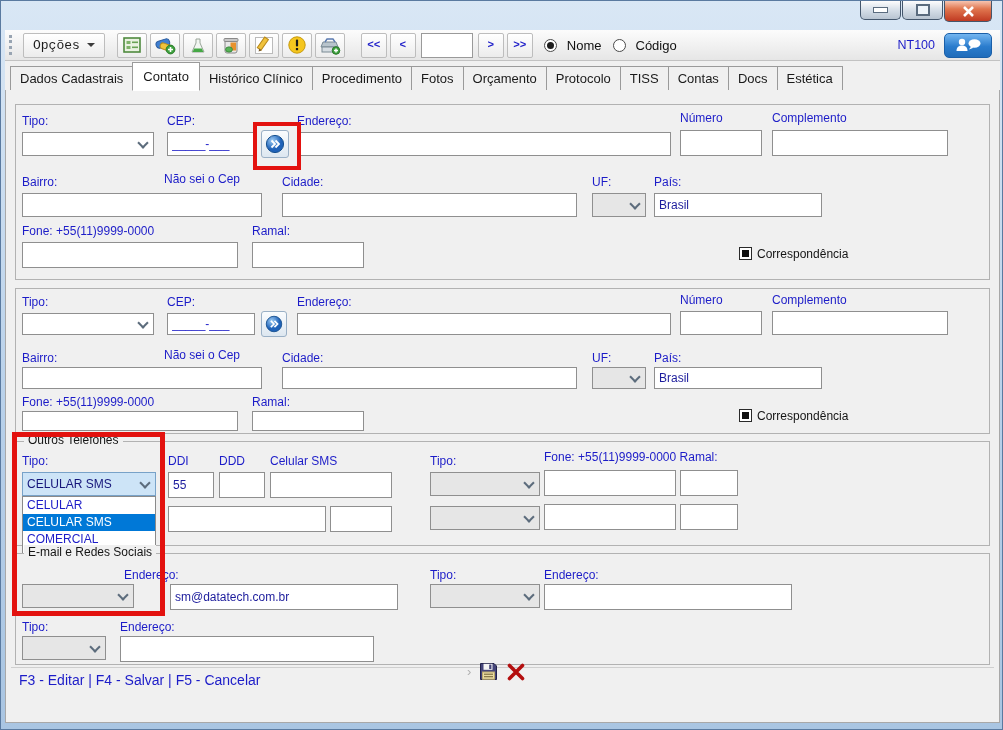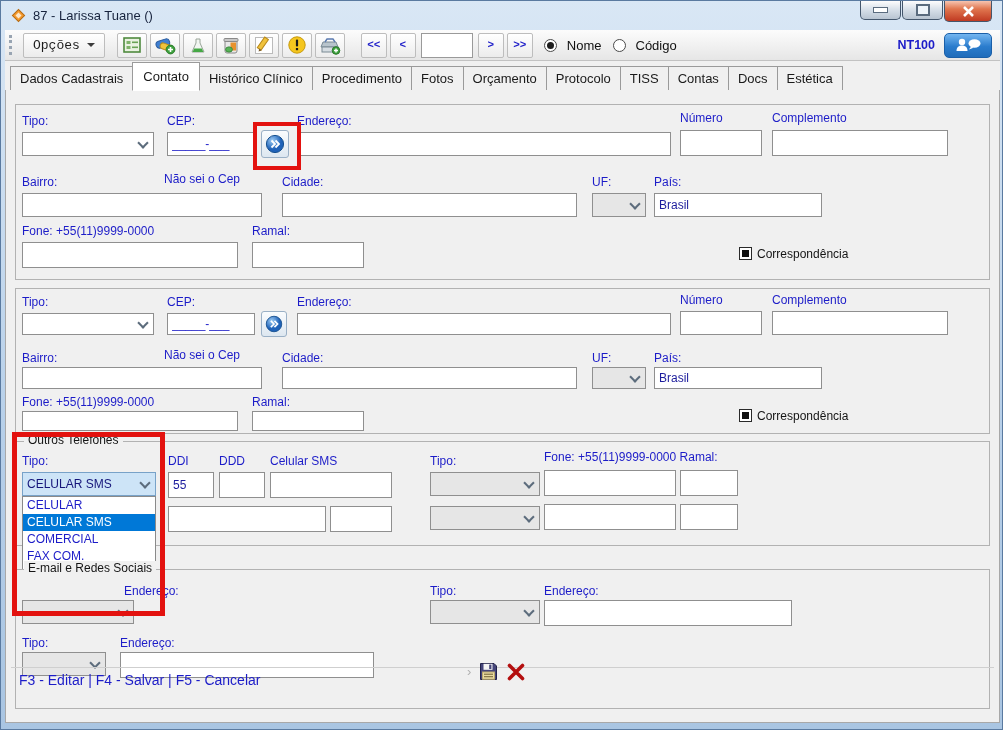--- a/index.html
+++ b/index.html
@@ -27,21 +27,21 @@
   .opts{padding:0 9px;font-size:13px;color:#1c1c1c;gap:7px;}
   .caret{width:0;height:0;border-left:4px solid transparent;border-right:4px solid transparent;border-top:4px solid #3c3c3c;}
   .ibtn{width:30px;}
   .navbtn{width:26px;font-size:11px;font-weight:bold;color:#1c1cc8;}
   .navinput{width:46px;height:21px;border:1px solid #9a9a9a;background:#fff;margin:0 2px;}
   .radio-wrap{display:flex;align-items:center;gap:10px;margin-left:8px;cursor:pointer;}
   .radio{width:13px;height:13px;border-radius:50%;border:1px solid #4a4a4a;background:#fff;position:relative;box-sizing:border-box;}
   .radio.on::after{content:"";position:absolute;left:2px;top:2px;right:2px;bottom:2px;background:#1d1d1d;border-radius:50%;}
   .radiolbl{font-size:13px;color:#101010;}
   .spacer{flex:1;}
-  .nt{color:#1c1cc8;font-size:12.5px;font-weight:bold;margin-right:6px;}
+  .nt{color:#1c1cc8;font-size:12.5px;font-weight:normal;margin-right:6px;}
   .chatbtn{width:46px;height:23px;border-radius:5px;border:1px solid #1a5fa8;
     background:linear-gradient(#74b6f0,#2a7ccd 55%,#1f6cba);display:flex;align-items:center;justify-content:center;cursor:pointer;}
   
   .tabbar{position:absolute;left:4px;top:60px;width:995px;height:30px;box-sizing:border-box;
     background:#f0f0f0;border-bottom:1px solid #9a9a9a;display:flex;align-items:flex-end;padding-left:5px;}
   .tab{font-size:13px;color:#1a1a1a;padding:4px 9px;border:1px solid #9a9a9a;border-bottom:none;
     background:#f0f0f0;margin-right:-1px;position:relative;cursor:pointer;white-space:nowrap;}
   .tab.active{background:#fff;z-index:3;padding:6px 10px;bottom:-1px;border-bottom:1px solid #fff;}
   
   .content{position:absolute;left:4px;top:89px;width:995px;height:633px;box-sizing:border-box;
@@ -73,27 +73,20 @@
   .footer-hint{position:absolute;left:18px;top:671px;font-size:14px;color:#1c1cc8;z-index:2;}
   .footer-icons{position:absolute;left:466px;top:660px;display:flex;align-items:center;gap:7px;z-index:2;}
   .fchev{color:#b0b0b0;font-size:13px;}
   .iconbtn{cursor:pointer;display:flex;align-items:center;justify-content:center;}
 </style>
 </head>
 <body>
 
 <div class="frame">
 
-  <div class="titlebar">
-    <svg width="15" height="15" viewBox="0 0 15 15">
-      <rect x="3.2" y="3.2" width="8.6" height="8.6" transform="rotate(45 7.5 7.5)" fill="#f49a2e" stroke="#b56a12" stroke-width="1"></rect>
-      <rect x="5.4" y="5.4" width="4.2" height="4.2" transform="rotate(45 7.5 7.5)" fill="#fde6c8"></rect>
-    </svg>
-    <span class="title">87 - Larissa Tuane ()</span>
-  </div>
   <div class="winbtns">
     <div class="wbtn">
         <span class="glyph-min"></span>
       </div>
     <div class="wbtn">
         <span class="glyph-max"></span>
       </div>
     <div class="wbtn close">
       <svg width="13" height="11" viewBox="0 0 13 11">
         <path d="M2 1 L11 10 M11 1 L2 10" stroke="#fff" stroke-width="2.6"></path>
@@ -341,27 +334,28 @@
     </div>
     <span class="lbl" style="left:528px;top:8px;">Fone: +55(11)9999-0000 Ramal:</span>
     <input class="inp" style="left: 528px; top: 28px; width: 132px; height: 26px;">
     <input class="inp" style="left: 664px; top: 28px; width: 58px; height: 26px;">
     <input class="inp" style="left: 528px; top: 62px; width: 132px; height: 26px;">
     <input class="inp" style="left: 664px; top: 62px; width: 58px; height: 26px;">
   </div>
 
   <div class="redbox" style="left:11px;top:431px;width:143px;height:174px;"></div>
 
-  <div class="group" style="left:14px;top:568px;width:975px;height:140px;">
+  <div class="group" style="left:14px;top:552px;width:975px;height:112px;">
     <span class="legend">E-mail e Redes Sociais</span>
     <div class="combo gray" style="left:6px;top:30px;width:112px;height:24px;">
       <span class="ct"></span>
         <i class="chev"></i>
     </div>
     <span class="lbl" style="left:108px;top:14px;">Endereço:</span>
+    <input class="inp" style="left: 154px; top: 30px; width: 228px; height: 26px;" value="sm@datatech.com.br">
     <span class="lbl" style="left:414px;top:14px;">Tipo:</span>
     <div class="combo gray" style="left:414px;top:30px;width:110px;height:24px;">
       <span class="ct"></span>
         <i class="chev"></i>
     </div>
     <span class="lbl" style="left:528px;top:14px;">Endereço:</span>
     <input class="inp" style="left: 528px; top: 30px; width: 248px; height: 26px;">
 
     <span class="lbl" style="left:6px;top:66px;">Tipo:</span>
     <div class="combo gray" style="left:6px;top:82px;width:84px;height:24px;">

